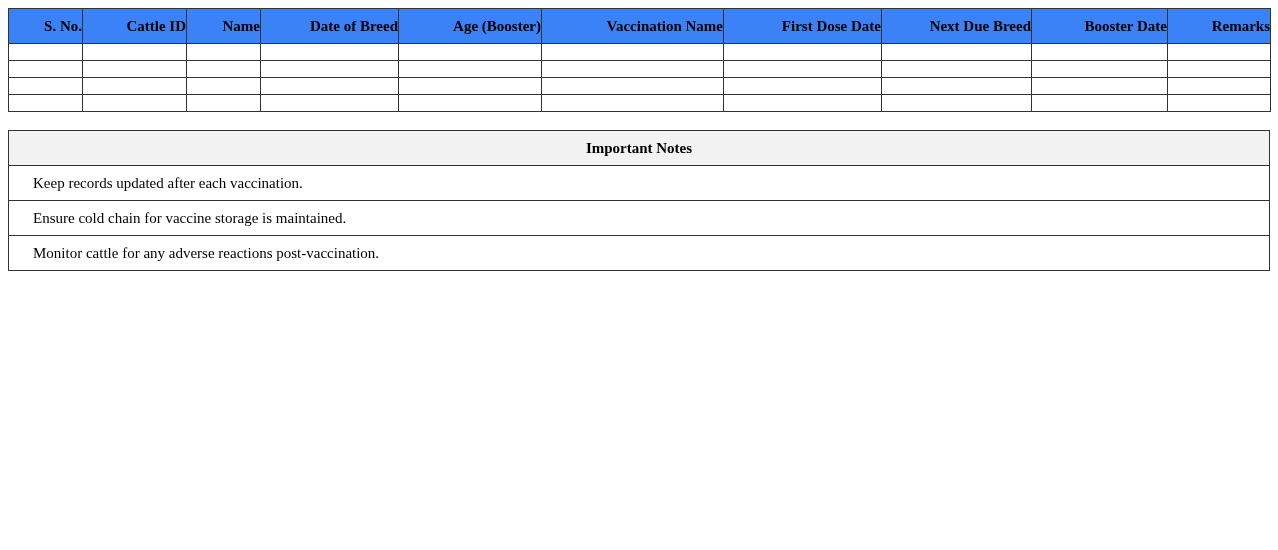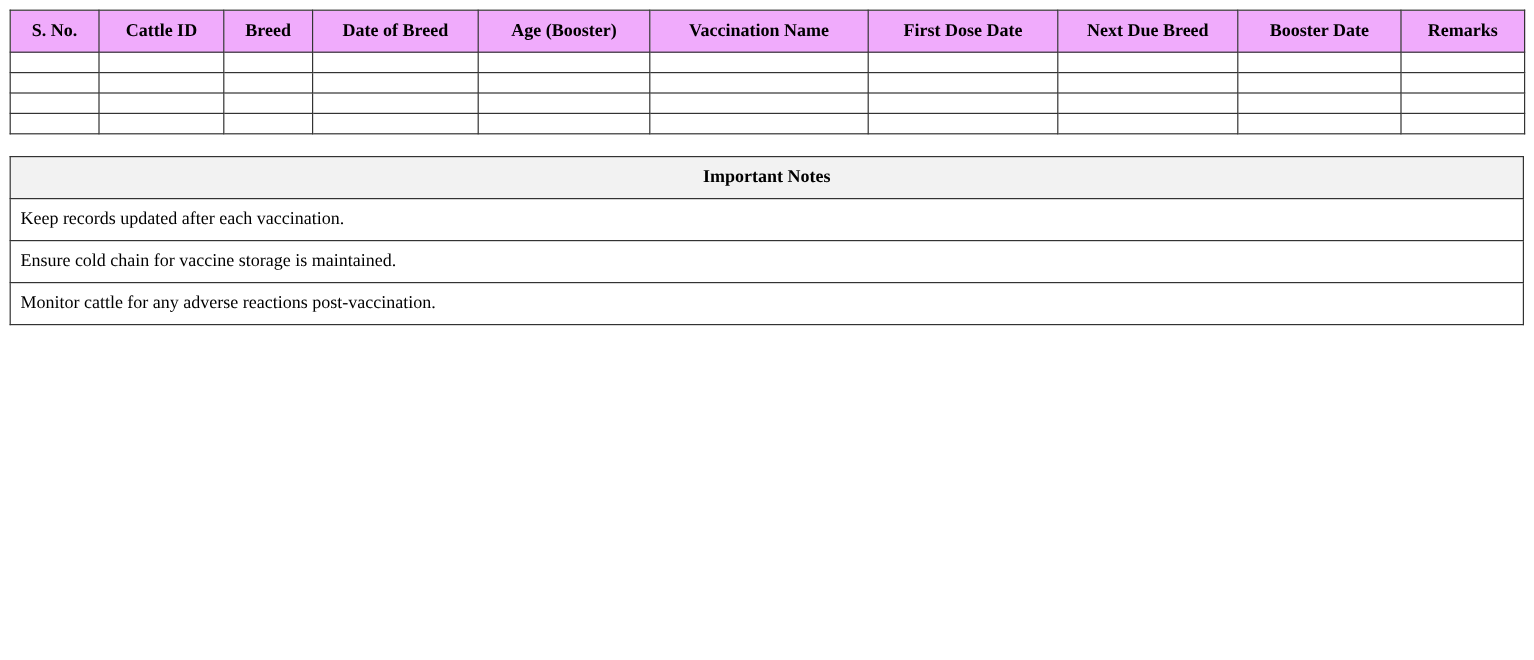--- a/index.html
+++ b/index.html
@@ -24,45 +24,45 @@
   table {
     border-collapse: collapse;
     width: 1262px;
     table-layout: fixed;
   }
   th, td {
     border: 1px solid #333;
     padding: 0;
   }
   .vacc-table th {
-    background: #f0abfc;
+    background: #3b82f6;
     font-weight: bold;
     font-size: 15px;
     height: 34px;
-    text-align: center;
+    text-align: right;
     vertical-align: middle;
   }
   .vacc-table td {
     height: 16px;
   }
   .notes-table {
     margin-top: 18px;
     border-radius: 13px;
   }
   .notes-table th {
     background: #f2f2f2;
     font-weight: bold;
     font-size: 15px;
     height: 34px;
     text-align: center;
     vertical-align: middle;
   }
   .notes-table td {
     height: 34px;
-    padding-left: 8px;
+    padding-left: 24px;
     text-align: left;
     vertical-align: middle;
     font-size: 15px;
   }
 </style>
 </head>
 <body>
 
 <div class="wrap">
   <table class="vacc-table">
@@ -75,21 +75,21 @@
         <col style="width: 182px;">
         <col style="width: 158px;">
         <col style="width: 150px;">
         <col style="width: 136px;">
         <col style="width: 103px;">
       </colgroup>
     <thead>
       <tr>
         <th>S. No.</th>
         <th>Cattle ID</th>
-        <th>Breed</th>
+        <th>Name</th>
         <th>Date of Breed</th>
         <th>Age (Booster)</th>
         <th>Vaccination Name</th>
         <th>First Dose Date</th>
         <th>Next Due Breed</th>
         <th>Booster Date</th>
         <th>Remarks</th>
       </tr>
     </thead>
     <tbody>

